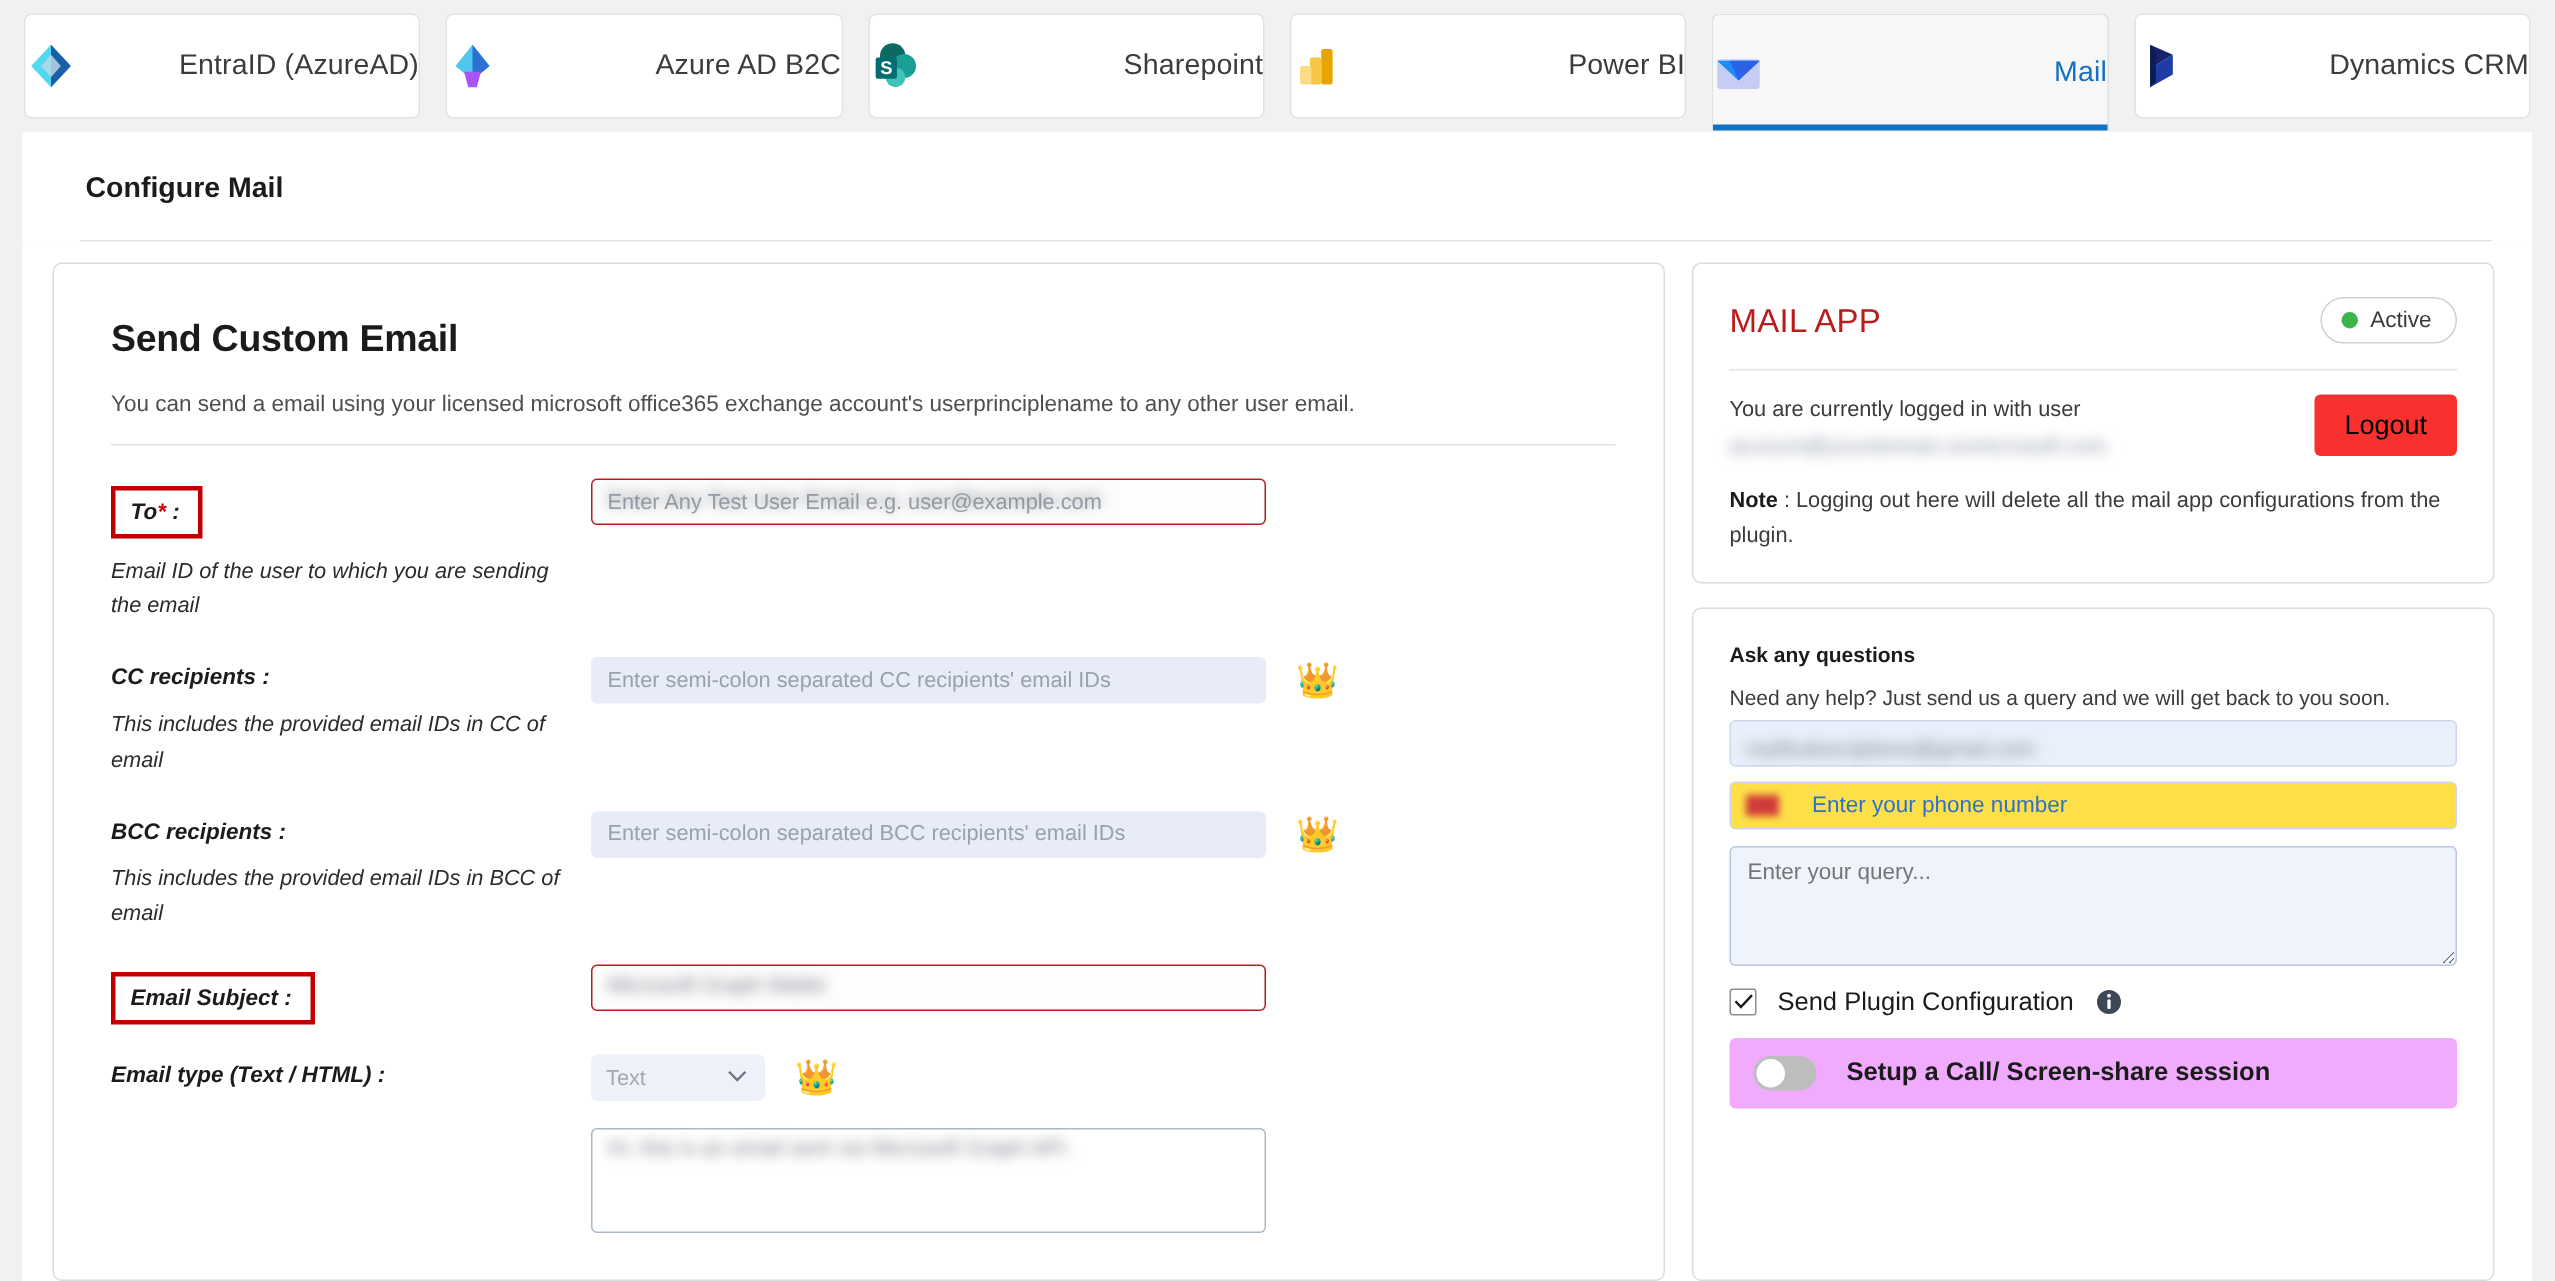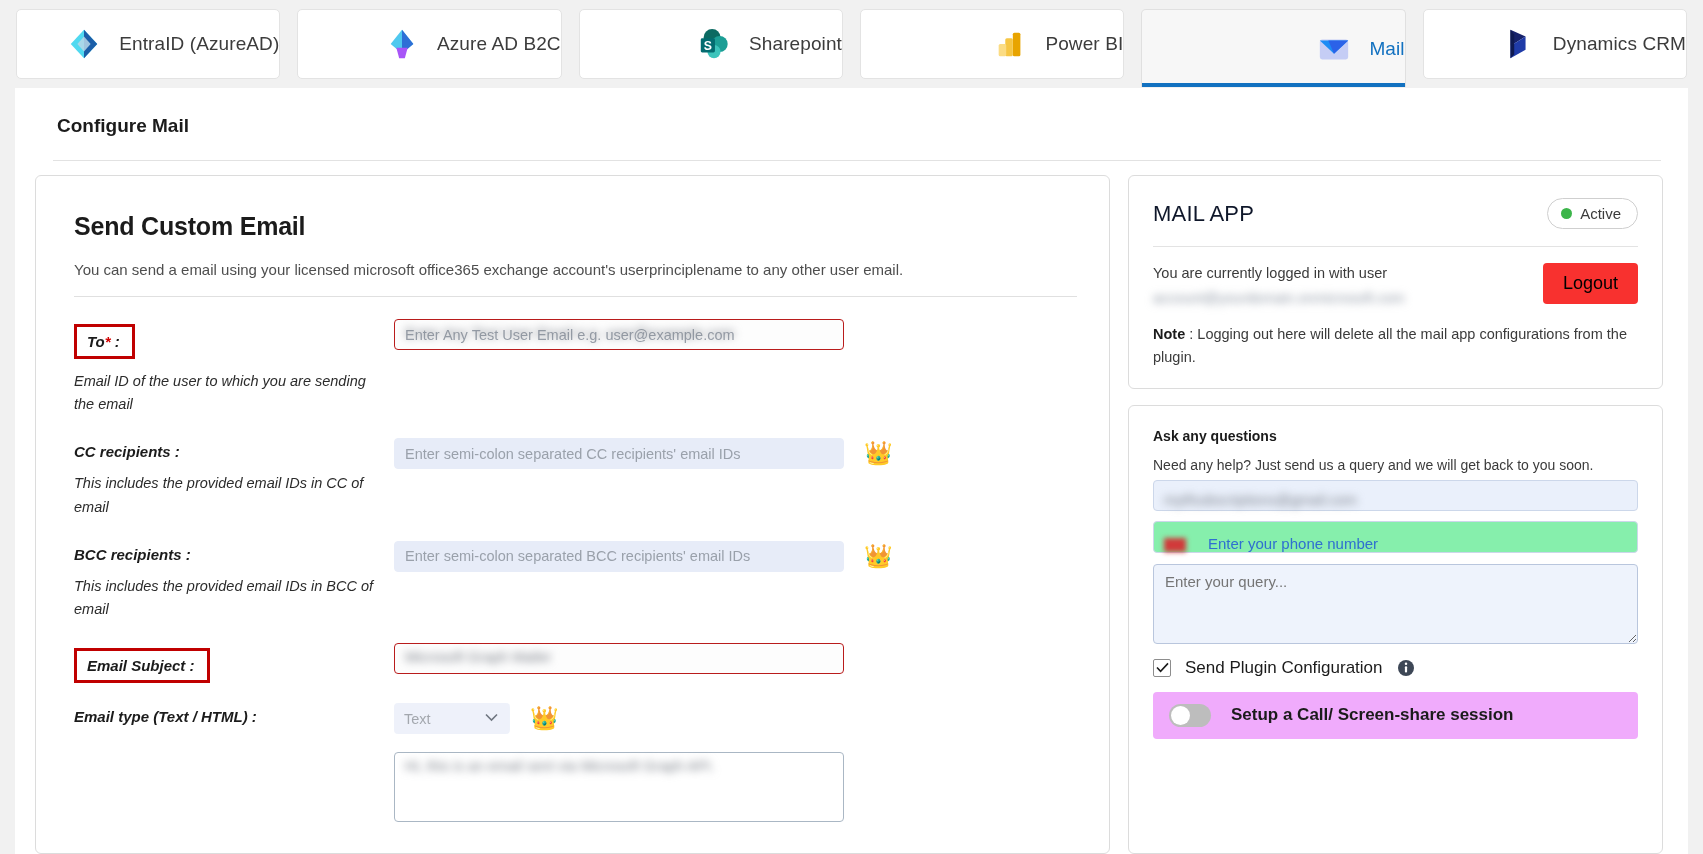--- a/index.html
+++ b/index.html
@@ -27,21 +27,21 @@
     gap: 17px;
   }
   .ptab {
     flex: 1 1 0;
     height: 70px;
     background: #ffffff;
     border: 1px solid #e3e3e3;
     border-radius: 5px;
     display: flex;
     align-items: center;
-    justify-content: flex-end;
+    justify-content: space-between;
     gap: 18px;
     cursor: pointer;
     position: relative;
   }
   .ptab.active {
     background: #f7f7f7;
     border-color: #e0e0e0;
     border-bottom: none;
     border-radius: 5px 5px 0 0;
     height: 78px;
@@ -224,21 +224,21 @@
     font-family: "Liberation Sans", sans-serif;
     resize: none;
     outline: none;
   }
 
   
   .rpanel { padding: 22px 24px 20px 24px; }
   .rhead {
     display: flex; align-items: center; justify-content: space-between;
   }
-  .rtitle { font-size: 22px; color: #0f172a; letter-spacing: .2px; }
+  .rtitle { font-size: 22px; color: #b91c1c; letter-spacing: .2px; }
   .badge {
     display: inline-flex; align-items: center; gap: 8px;
     border: 1px solid #cfcfcf;
     border-radius: 20px;
     padding: 6px 16px 6px 13px;
     font-size: 15px; color: #3b3b3b;
     background: #fff;
   }
   .dot { width: 11px; height: 11px; border-radius: 50%; background: #3cb54a; display:block; }
   .rdiv { height: 1px; background: #e3e3e3; margin: 17px 0 0 0; }
@@ -276,24 +276,24 @@
     margin-top: 7px;
     background: #eaf0fb;
     border: 1px solid #ccd7ea;
     border-radius: 4px;
     font-size: 14px;
     padding: 4px 10px;
     font-family: "Liberation Sans", sans-serif;
     outline: none;
   }
   .phonerow {
-    display: flex; align-items: flex-end;
+    display: flex; align-items: center;
     width: 100%; height: 32px;
     margin-top: 10px;
-    background: #86efac;
+    background: #fde047;
     border: 1px solid #ccd7ea;
     border-radius: 4px;
     padding: 0 10px;
     gap: 22px;
     cursor: text;
   }
   .flag {
     width: 22px; height: 14px;
     background: #d13a3a;
     filter: blur(2.6px);

